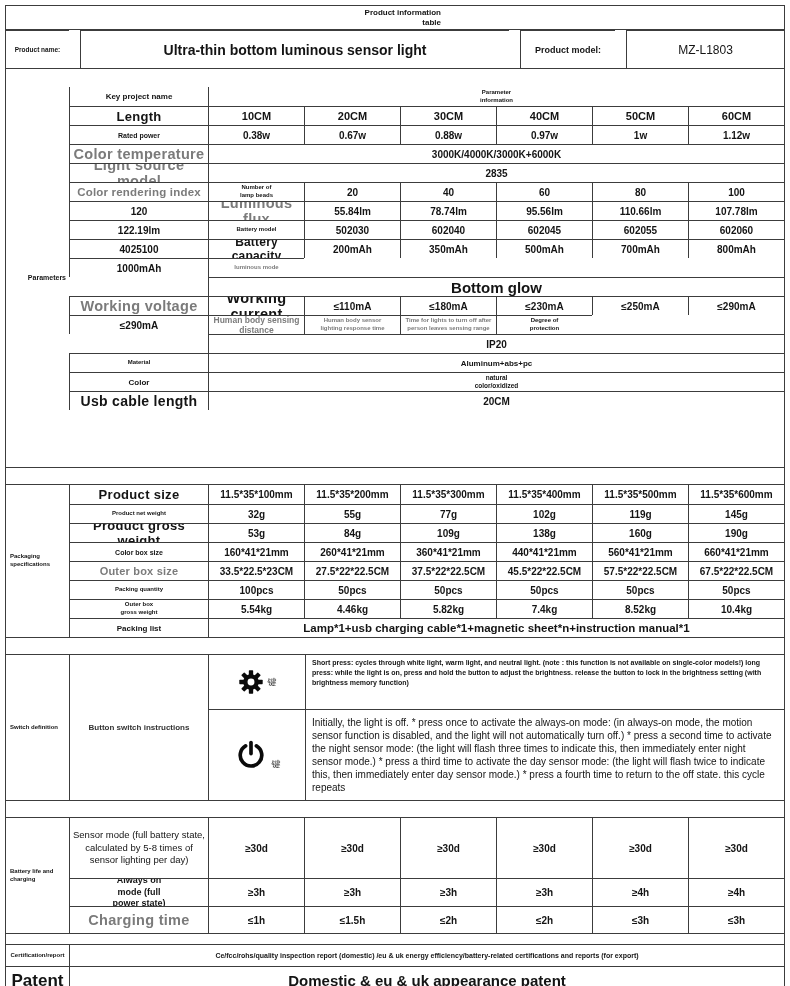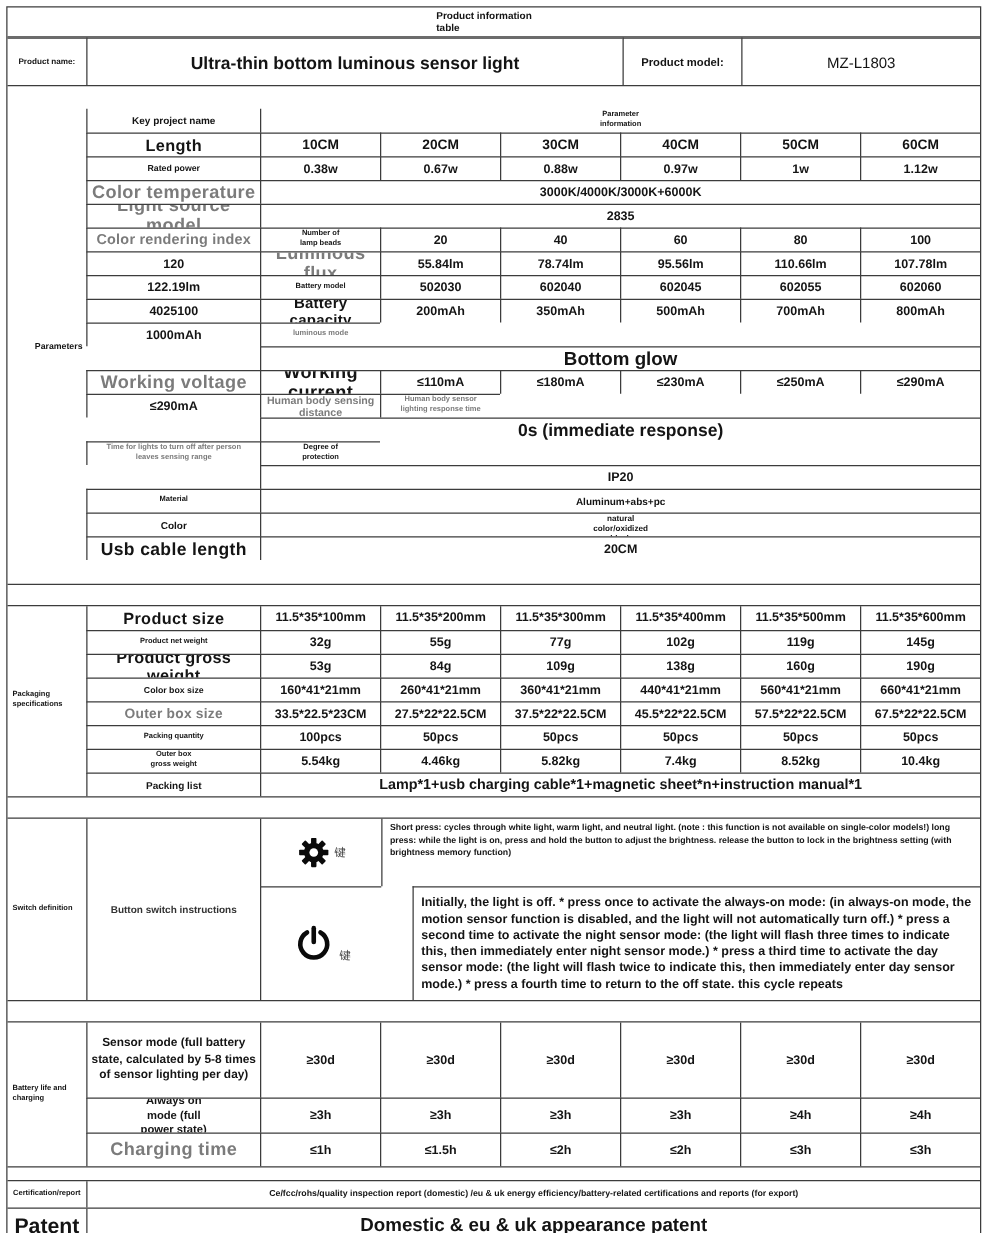--- a/index.html
+++ b/index.html
@@ -21,37 +21,37 @@
   .packaging{grid-auto-rows:19px; border-top:1px solid var(--bc); border-bottom:1px solid var(--bc);}
   .battery{grid-template-rows:60px 28px 27px; border-top:1px solid var(--bc); border-bottom:1px solid var(--bc);}
   .switchsec{display:grid; grid-template-columns:63px 139px 97px 1fr; grid-template-rows:54px 91px;
              border-top:1px solid var(--bc); border-bottom:1px solid var(--bc);}
   .sp6{grid-column:3 / span 6;}
   .gap{height:16px;}
   .gap-sm{height:10px;}
   .gap-lg{height:18px;}
 
   
-  .titlebox{height:23px; display:flex;align-items:center;justify-content:center; text-align:left;}
+  .titlebox{height:23px; display:flex;align-items:center;justify-content:center; text-align:right;}
   .t8{font-size:8px;font-weight:bold;line-height:1.2;max-width:92px;}
-  .prodrow{display:grid; grid-template-columns:63px 429px 95px 1fr; height:40px; border-top:1px solid var(--bc); border-bottom:1px solid var(--bc);}
+  .prodrow{display:grid; grid-template-columns:63px 429px 95px 1fr; height:40px; border-top:1px solid var(--bc); border-bottom:1px solid var(--bc);gap:11px;}
 
   
   .certrow{display:grid; grid-template-columns:63px 1fr; height:22px; border-top:1px solid var(--bc);}
   .patrow{display:grid; grid-template-columns:63px 1fr; height:28px; border-top:1px solid var(--bc);}
 
   
   .k6{font-size:6px;font-weight:bold;line-height:1.3;}
   .k6g{font-size:6px;font-weight:bold;line-height:1.3;color:var(--gray);}
   .k65{font-size:6.5px;font-weight:bold;}
   .k7{font-size:7px;font-weight:bold;}
   .k8{font-size:8px;font-weight:bold;}
   .k85g{font-size:8.5px;font-weight:bold;color:var(--gray);}
   .k9{font-size:9px;font-weight:600;line-height:1.3;}
-  .k95{font-size:9.5px;font-weight:bold;line-height:1.3;}
+  .k95{font-size:9.5px;font-weight:normal;line-height:1.3;}
   .k12{font-size:12px;font-weight:bold;letter-spacing:.2px;}
   .k13{font-size:13px;font-weight:bold;letter-spacing:.3px;}
   .k14{font-size:14px;font-weight:bold;letter-spacing:.3px;}
   .k15{font-size:14.5px;font-weight:bold;letter-spacing:.3px;}
   .k17{font-size:17px;font-weight:bold;}
   .kg12{font-size:11.5px;font-weight:bold;color:var(--gray);letter-spacing:.2px;}
   .kg13{font-size:11px;font-weight:bold;color:var(--gray);letter-spacing:.2px;}
   .kg15{font-size:14.5px;font-weight:bold;color:var(--gray);letter-spacing:.3px;}
 
   
@@ -68,21 +68,21 @@
 
   
   .mw30{max-width:30px;} .mw44{max-width:44px;} .mw46{max-width:46px;} .mw48{max-width:48px;}
   .mw52{max-width:52px;} .mw64{max-width:64px;} .mw78{max-width:78px;} .mw126{max-width:126px;}
   .mw34{max-width:34px;}
 
   
   .iconcell{flex-direction:row; gap:4px;}
   .desc{justify-content:flex-start; text-align:left; align-items:flex-start; padding:3px 6px;}
   .desc-sm{font-size:7px; line-height:1.45; font-weight:600;}
-  .desc-lg{font-size:10px; line-height:1.3; font-weight:700;margin-left:25px;}
+  .desc-lg{font-size:10px; line-height:1.3; font-weight:400;}
   .desc2{align-items:center;}
   .keych{font-size:9px; color:#333;}
   .keych-low{margin-top:18px;}
   .swicon{display:flex;align-items:center;justify-content:center;}
   .labelleft{justify-content:flex-start; text-align:left; padding-left:4px;}
   .labelright{justify-content:flex-end; text-align:right; padding-right:3px;}
 </style>
 </head>
 <body>
 
@@ -178,21 +178,20 @@
     <div class="cell v">≤230mA</div>
     <div class="cell v">≤250mA</div>
     <div class="cell v">≤290mA</div>
     <div class="cell v">≤290mA</div>
 
     <div class="cell k85g">Human body sensing distance</div>
 
     <div class="cell">
         <span class="k6g mw78">Human body sensor lighting response time</span>
       </div>
-    <div class="cell sp6 v14">0s (immediate response)</div>
 
     <div class="cell">
         <span class="k6g mw126">Time for lights to turn off after person leaves sensing range</span>
       </div>
 
     <div class="cell">
         <span class="k6 mw30">Degree of protection</span>
       </div>
     <div class="cell sp6 v">IP20</div>
 

